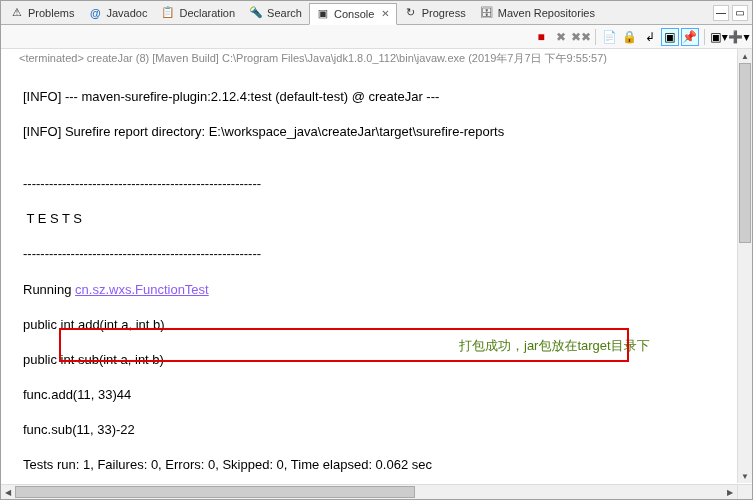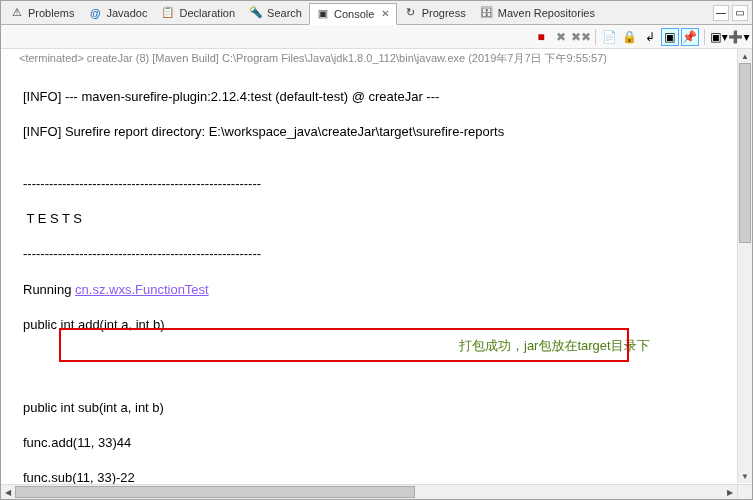--- a/index.html
+++ b/index.html
@@ -167,21 +167,21 @@
 
 <div class="console">
 <span style="display: block;">[INFO] --- maven-surefire-plugin:2.12.4:test (default-test) @ createJar ---</span>
 <span style="display: block;">[INFO] Surefire report directory: E:\workspace_java\createJar\target\surefire-reports</span>
 <span style="display: block;"></span>
 <span style="display: block;">-------------------------------------------------------</span>
 <span style="display: block;"> T E S T S</span>
 <span style="display: block;">-------------------------------------------------------</span>
 <span style="display: block;"><span>Running </span><a href="#">cn.sz.wxs.FunctionTest</a></span>
 <span style="display: block;">public int add(int a, int b)</span>
-<span style="display: block; margin-top: 48px;">public int sub(int a, int b)</span>
+<span style="display: block;">public int sub(int a, int b)</span>
 <span style="display: block;">func.add(11, 33)44</span>
 <span style="display: block;">func.sub(11, 33)-22</span>
 <span style="display: block;">Tests run: 1, Failures: 0, Errors: 0, Skipped: 0, Time elapsed: 0.062 sec</span>
 <span style="display: block;"></span>
 
 <span style="display: block;"></span>
 
 <span style="display: block;"></span>
 
 

